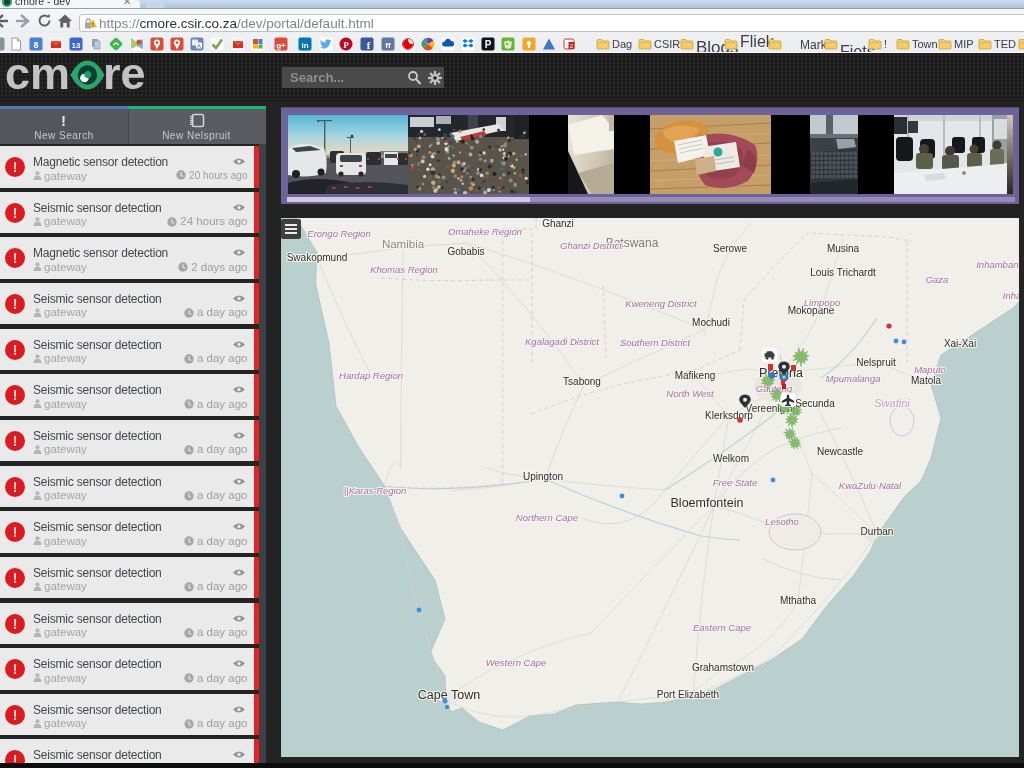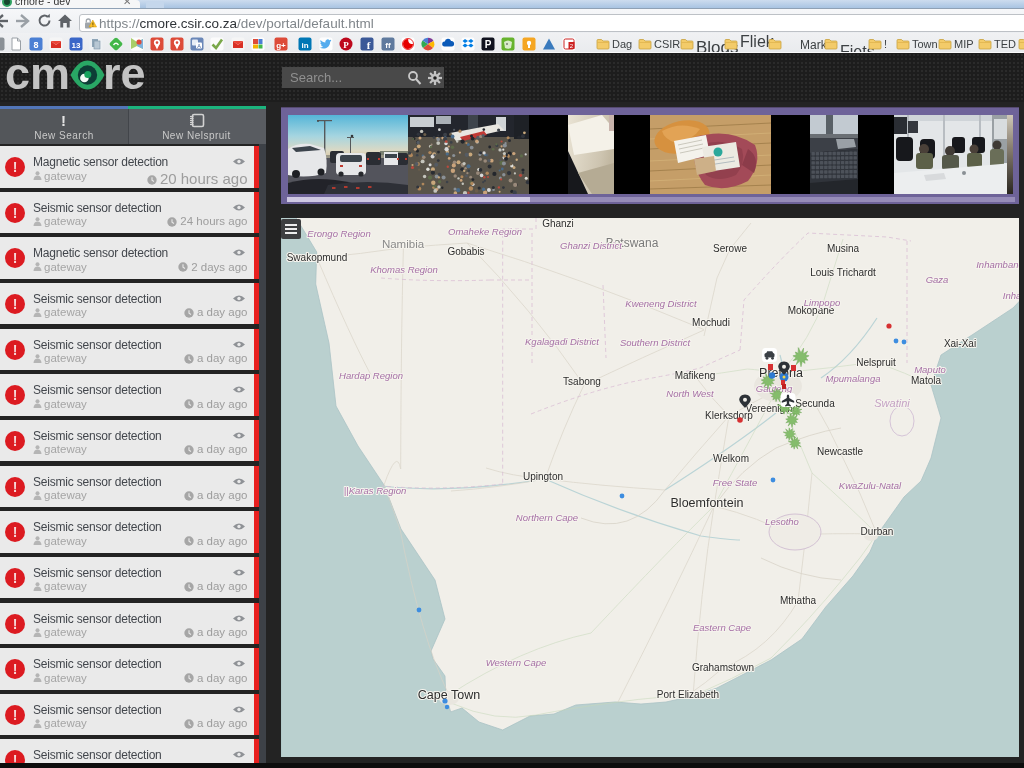--- a/index.html
+++ b/index.html
@@ -241,21 +241,21 @@
   <span style="font-size:45px;font-weight:bold;color:#c3c3c3;letter-spacing:0px;">cm</span>
   <svg width="35" height="31" viewBox="0 0 35 31" style="margin:3px -2px 0 0;">
     <path d="M0.5 15 C6 4.5 12 0.5 17.5 0.5 C23 0.5 29 4.5 34.5 15 C29 25.5 23 29.5 17.5 29.5 C12 29.5 6 25.5 0.5 15 Z" fill="#29a765"></path>
     <circle cx="17.5" cy="15" r="9.7" fill="#0d3d36"></circle>
     <circle cx="14.4" cy="18" r="4.3" fill="#f4faf6"></circle>
     <circle cx="17.8" cy="14.6" r="3.5" fill="#17a35e"></circle>
   </svg>
   <span style="font-size:45px;font-weight:bold;color:#c3c3c3;letter-spacing:0px;">re</span>
  </div>
  <div class="abs" style="left:282px;top:14px;width:162px;height:21px;background:#494949;">
-   <div class="abs" style="left:8px;top:3px;font-size:13px;color:#909090;">Search...</div>
+   <div class="abs" style="left:8px;top:3px;font-size:13px;color:#909090;font-weight:bold;">Search...</div>
    <svg class="abs" style="left:124px;top:3px;" width="16" height="16" viewBox="0 0 16 16">
           <circle cx="7" cy="6" r="4" stroke="#c9c9c9" stroke-width="1.8" fill="none"></circle>
           <path d="M10 9 L14.5 14" stroke="#c9c9c9" stroke-width="2"></path>
         </svg>
    <svg class="abs" style="left:146px;top:4px;" width="14" height="14" viewBox="0 0 15 15">
           <g fill="#c2c2c2">
             <circle cx="7.5" cy="7.5" r="4.2"></circle>
             <g>
               <rect x="6.3" y="0" width="2.4" height="15"></rect>
               <rect x="0" y="6.3" width="15" height="2.4"></rect>
@@ -294,21 +294,21 @@
       <div class="abs" style="left:33px;top:9px;font-size:12px;letter-spacing:-0.2px;color:#42464c;">Magnetic sensor detection</div>
       <svg class="abs" style="left:232px;top:11px;" width="14" height="9" viewBox="0 0 14 9">
         <path d="M1 4.5 Q7 -1.5 13 4.5 Q7 10.5 1 4.5 Z" fill="#8f9296"></path>
         <circle cx="7" cy="4.5" r="1.7" fill="#e9e9e9"></circle>
       </svg>
       <svg class="abs" style="left:33px;top:25px;" width="9" height="9" viewBox="0 0 9 9">
         <circle cx="4.5" cy="2.3" r="2" fill="#b5b5b5"></circle>
         <path d="M0.5 9 a4 4.5 0 0 1 8 0 Z" fill="#b5b5b5"></path>
       </svg>
       <div class="abs" style="left:44px;top:23.5px;font-size:11.5px;color:#a5a5a5;">gateway</div>
-      <div class="abs" style="right:11px;top:23.5px;font-size:15px;color:#9d9d9d;"><svg style="vertical-align:-1.5px;margin-right:3px;" width="10" height="10" viewBox="0 0 10 10">
+      <div class="abs" style="right:11px;top:23.5px;font-size:10px;color:#9d9d9d;"><svg style="vertical-align:-1.5px;margin-right:3px;" width="10" height="10" viewBox="0 0 10 10">
           <circle cx="5" cy="5" r="4.7" fill="#a6a6a6"></circle>
           <path d="M5 2.3 V5.3 L7 6.5" stroke="#eaeaea" stroke-width="1.1" fill="none"></path>
         </svg>20 hours ago</div>
     </div>
     <div class="abs" style="left:0;top:191.7px;width:258.5px;height:41.5px;background:#eaeaea;overflow:hidden;">
       <div class="abs" style="right:0;top:0;width:5px;height:41.5px;background:#e8201f;"></div>
       <div class="abs" style="left:5px;top:11px;width:20px;height:20px;border-radius:50%;background:#dc1b21;color:#f6d9d9;font-size:14px;font-weight:bold;text-align:center;line-height:20px;">!</div>
       <div class="abs" style="left:33px;top:9px;font-size:12px;letter-spacing:-0.2px;color:#42464c;">Seismic sensor detection</div>
       <svg class="abs" style="left:232px;top:11px;" width="14" height="9" viewBox="0 0 14 9">
         <path d="M1 4.5 Q7 -1.5 13 4.5 Q7 10.5 1 4.5 Z" fill="#8f9296"></path>

